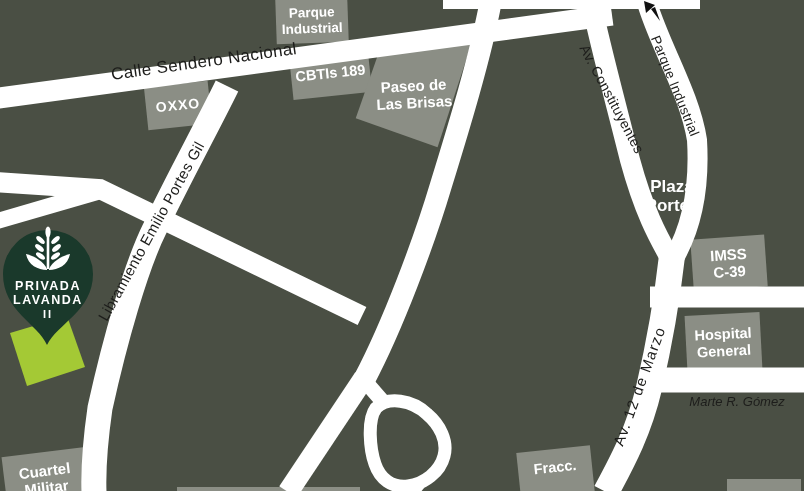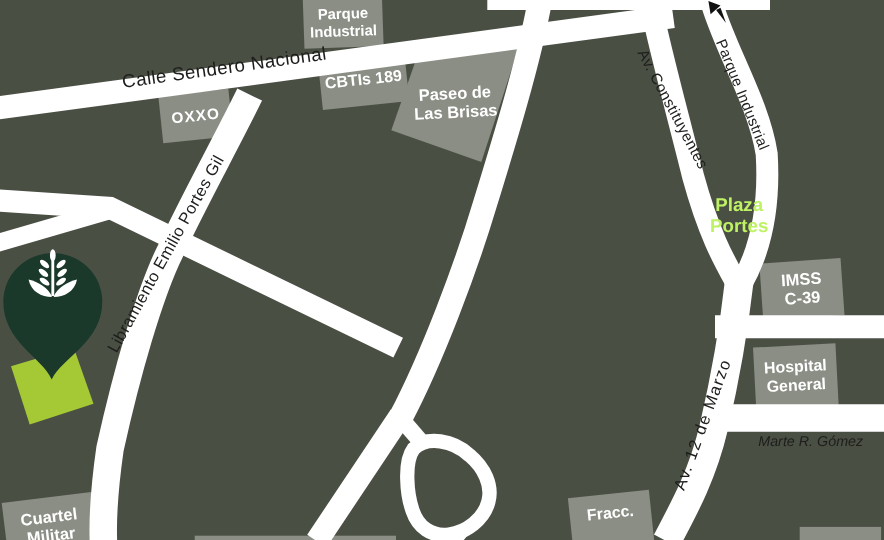--- a/index.html
+++ b/index.html
@@ -128,36 +128,41 @@
   <div class="roadlabel" style="left:151px;top:231px;transform:translate(-50%,-50%) rotate(-61deg);font-size:15px;letter-spacing:0.3px;">Libramiento Emilio Portes Gil</div>
 
   <div class="roadlabel" style="left:612px;top:99px;transform:translate(-50%,-50%) rotate(62deg);font-size:14px;letter-spacing:0.3px;">Av. Constituyentes</div>
 
   <div class="roadlabel" style="left:675px;top:86px;transform:translate(-50%,-50%) rotate(68deg);font-size:13.5px;letter-spacing:0.3px;">Parque Industrial</div>
 
   <div class="roadlabel" style="left:639px;top:386px;transform:translate(-50%,-50%) rotate(-70deg);font-size:15px;letter-spacing:1.2px;">Av. 12 de Marzo</div>
 
   <div class="roadlabel" style="left:737px;top:381px;transform:translate(-50%,-50%);font-size:13px;font-style:italic;margin-top:20px;">Marte R. Gómez</div>
 
-  <div class="poi" style="left:672px;top:196px;transform:translate(-50%,-50%);color:#bef264;font-size:17px;">
+  <div class="poi" style="left:672px;top:196px;transform:translate(-50%,-50%);color:#ffffff;font-size:17px;">
     <div>Plaza</div>
     <div>Portes</div>
   </div>
 
   <div class="pinwrap">
     <svg width="94" height="126" viewBox="0 0 94 126">
       <path d="M46,124 C37,103 2,90 2,53 A45,44 0 1 1 92,53 C92,90 56,103 46,124 Z" fill="#1a392b"></path>
       <g stroke="#ffffff" fill="#ffffff">
         <line x1="47" y1="14" x2="47" y2="48" stroke-width="2.6"></line>
         <ellipse cx="47" cy="11" rx="2.6" ry="5.5" stroke="none"></ellipse>
         <ellipse cx="39.5" cy="19" rx="2.4" ry="5.2" transform="rotate(-48 39.5 19)" stroke="none"></ellipse>
         <ellipse cx="54.5" cy="19" rx="2.4" ry="5.2" transform="rotate(48 54.5 19)" stroke="none"></ellipse>
         <ellipse cx="38.5" cy="27" rx="2.4" ry="5.2" transform="rotate(-52 38.5 27)" stroke="none"></ellipse>
         <ellipse cx="55.5" cy="27" rx="2.4" ry="5.2" transform="rotate(52 55.5 27)" stroke="none"></ellipse>
         <ellipse cx="39.5" cy="35" rx="2.4" ry="5.2" transform="rotate(-55 39.5 35)" stroke="none"></ellipse>
         <ellipse cx="54.5" cy="35" rx="2.4" ry="5.2" transform="rotate(55 54.5 35)" stroke="none"></ellipse>
         <path d="M46,49 C37,49 27,44 25,33 C34,35 43,41 46,48 Z" stroke="none"></path>
         <path d="M48,49 C57,49 67,44 69,33 C60,35 51,41 48,48 Z" stroke="none"></path>
       </g>
     </svg>
+    <div class="pintext">
+      <div>PRIVADA</div>
+      <div>LAVANDA</div>
+      <div class="roman">II</div>
+    </div>
   </div>
 
 </div>
 
 </body></html>

